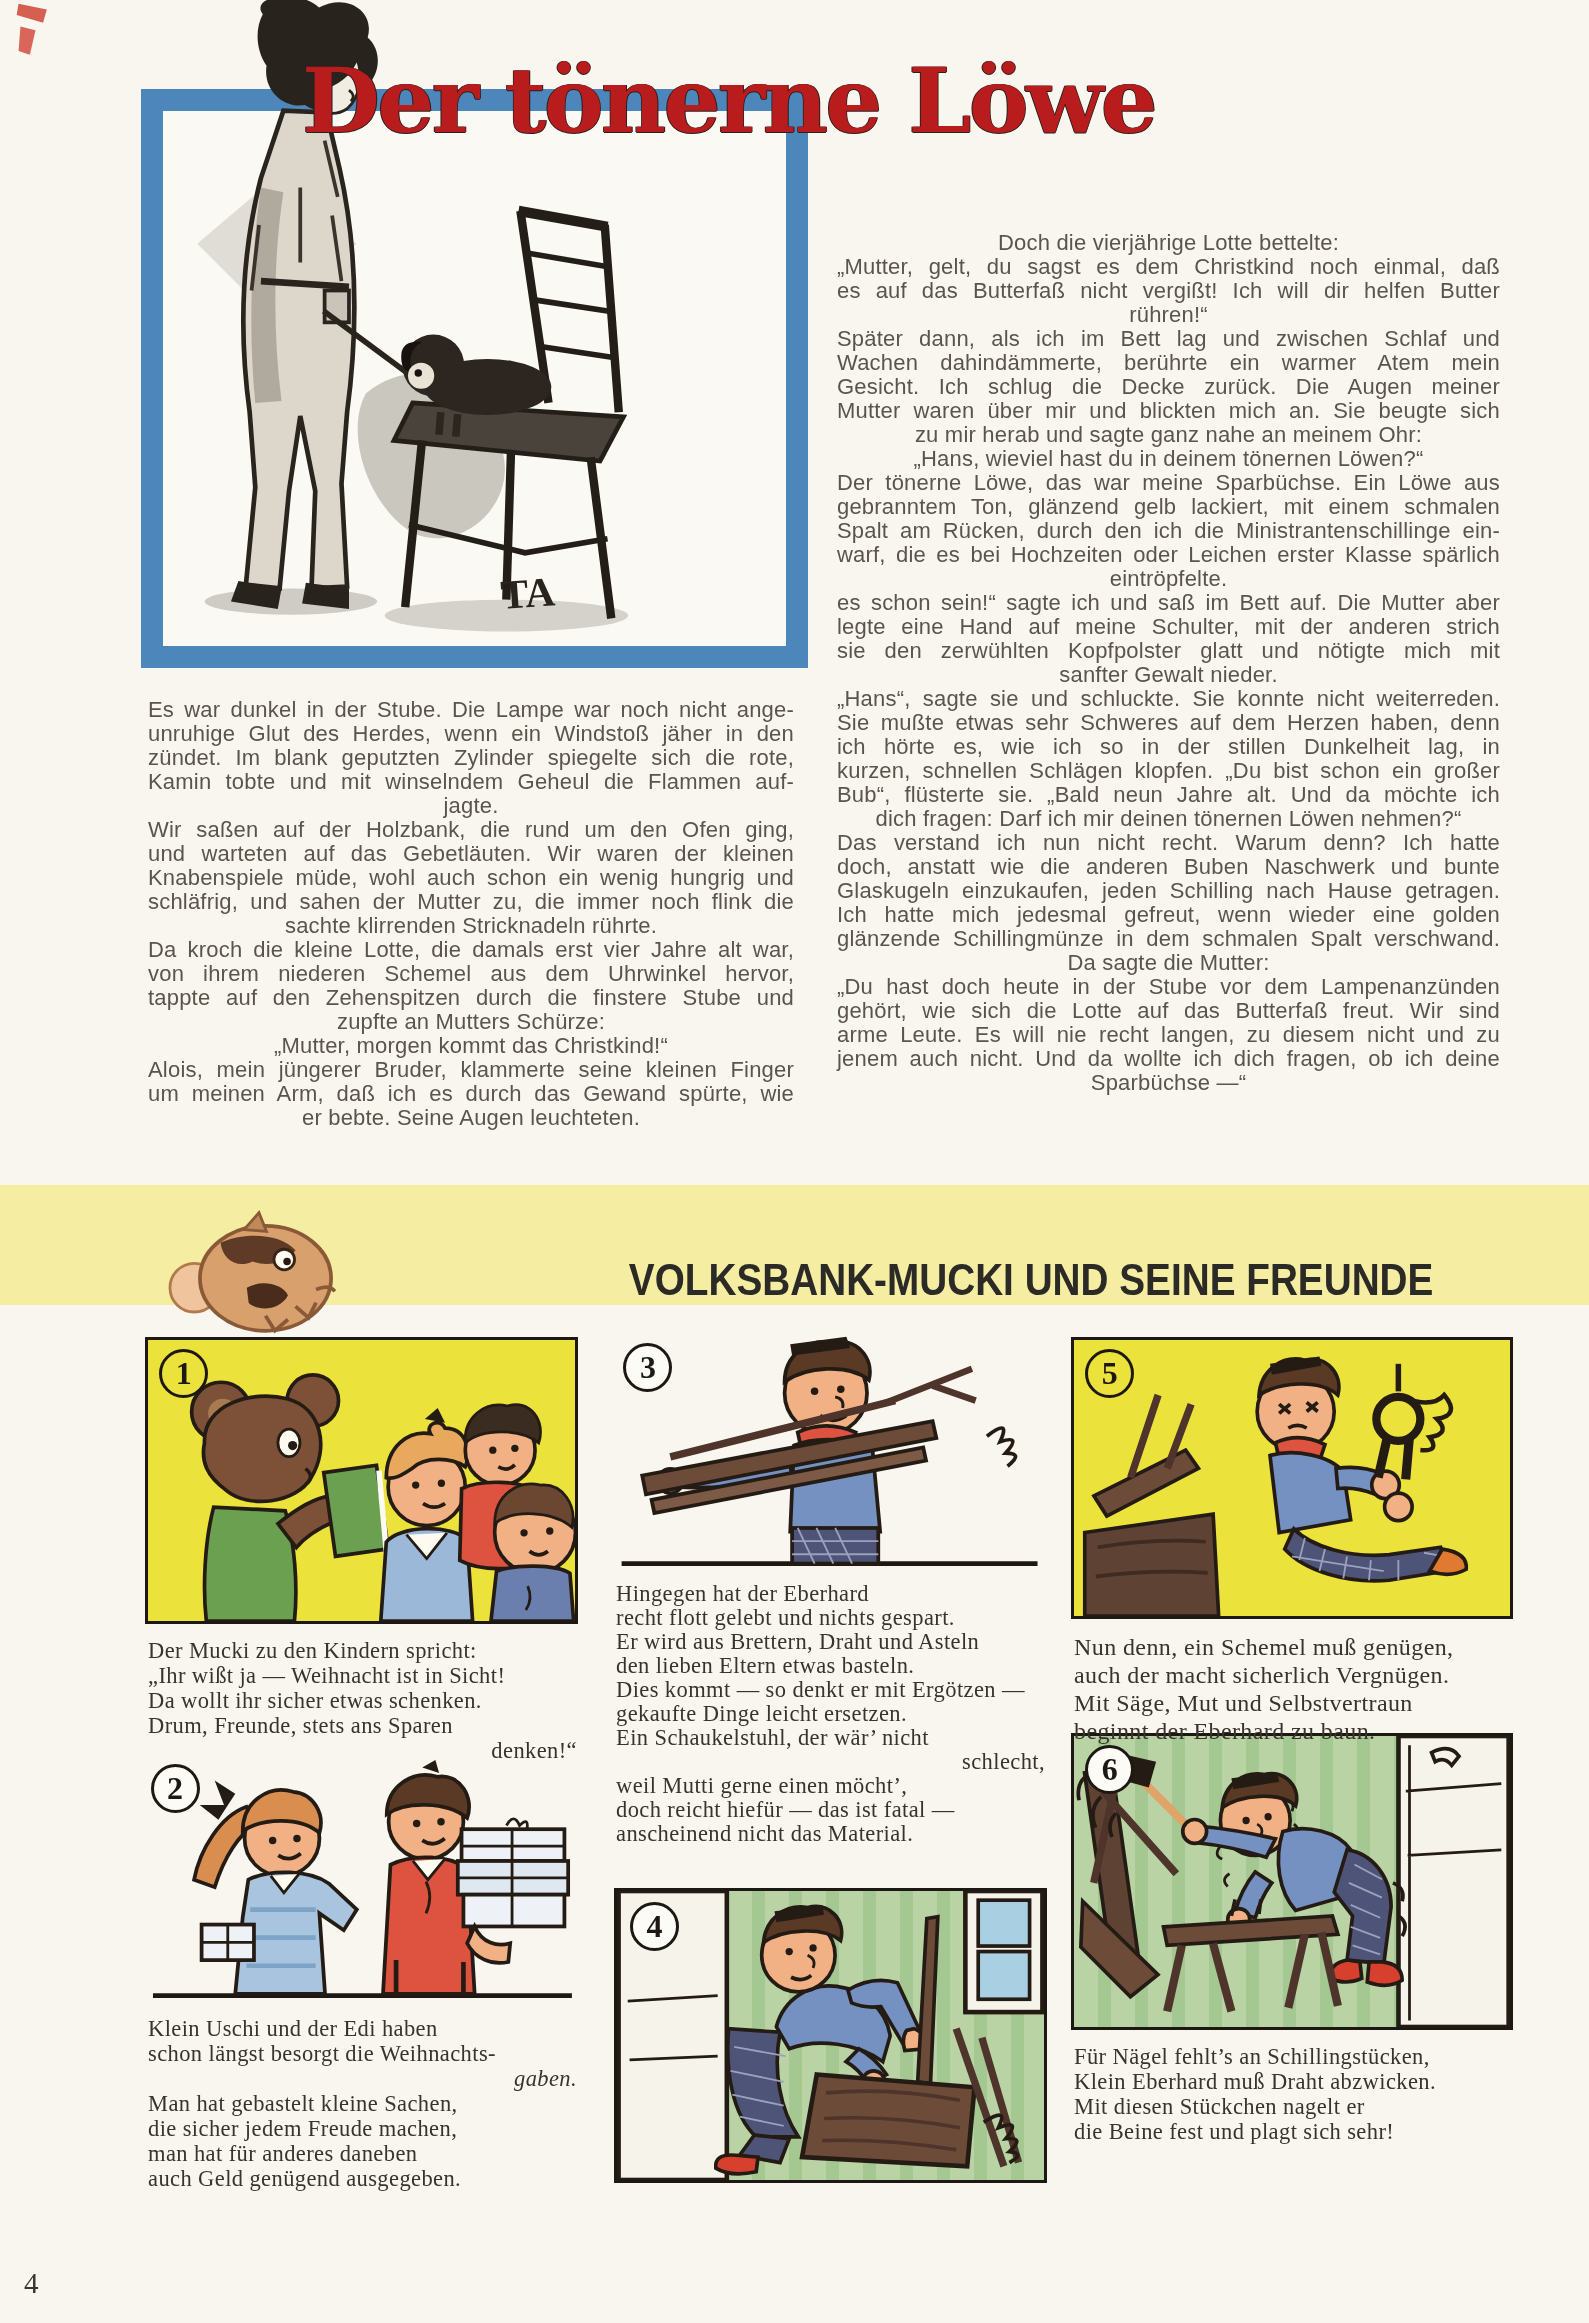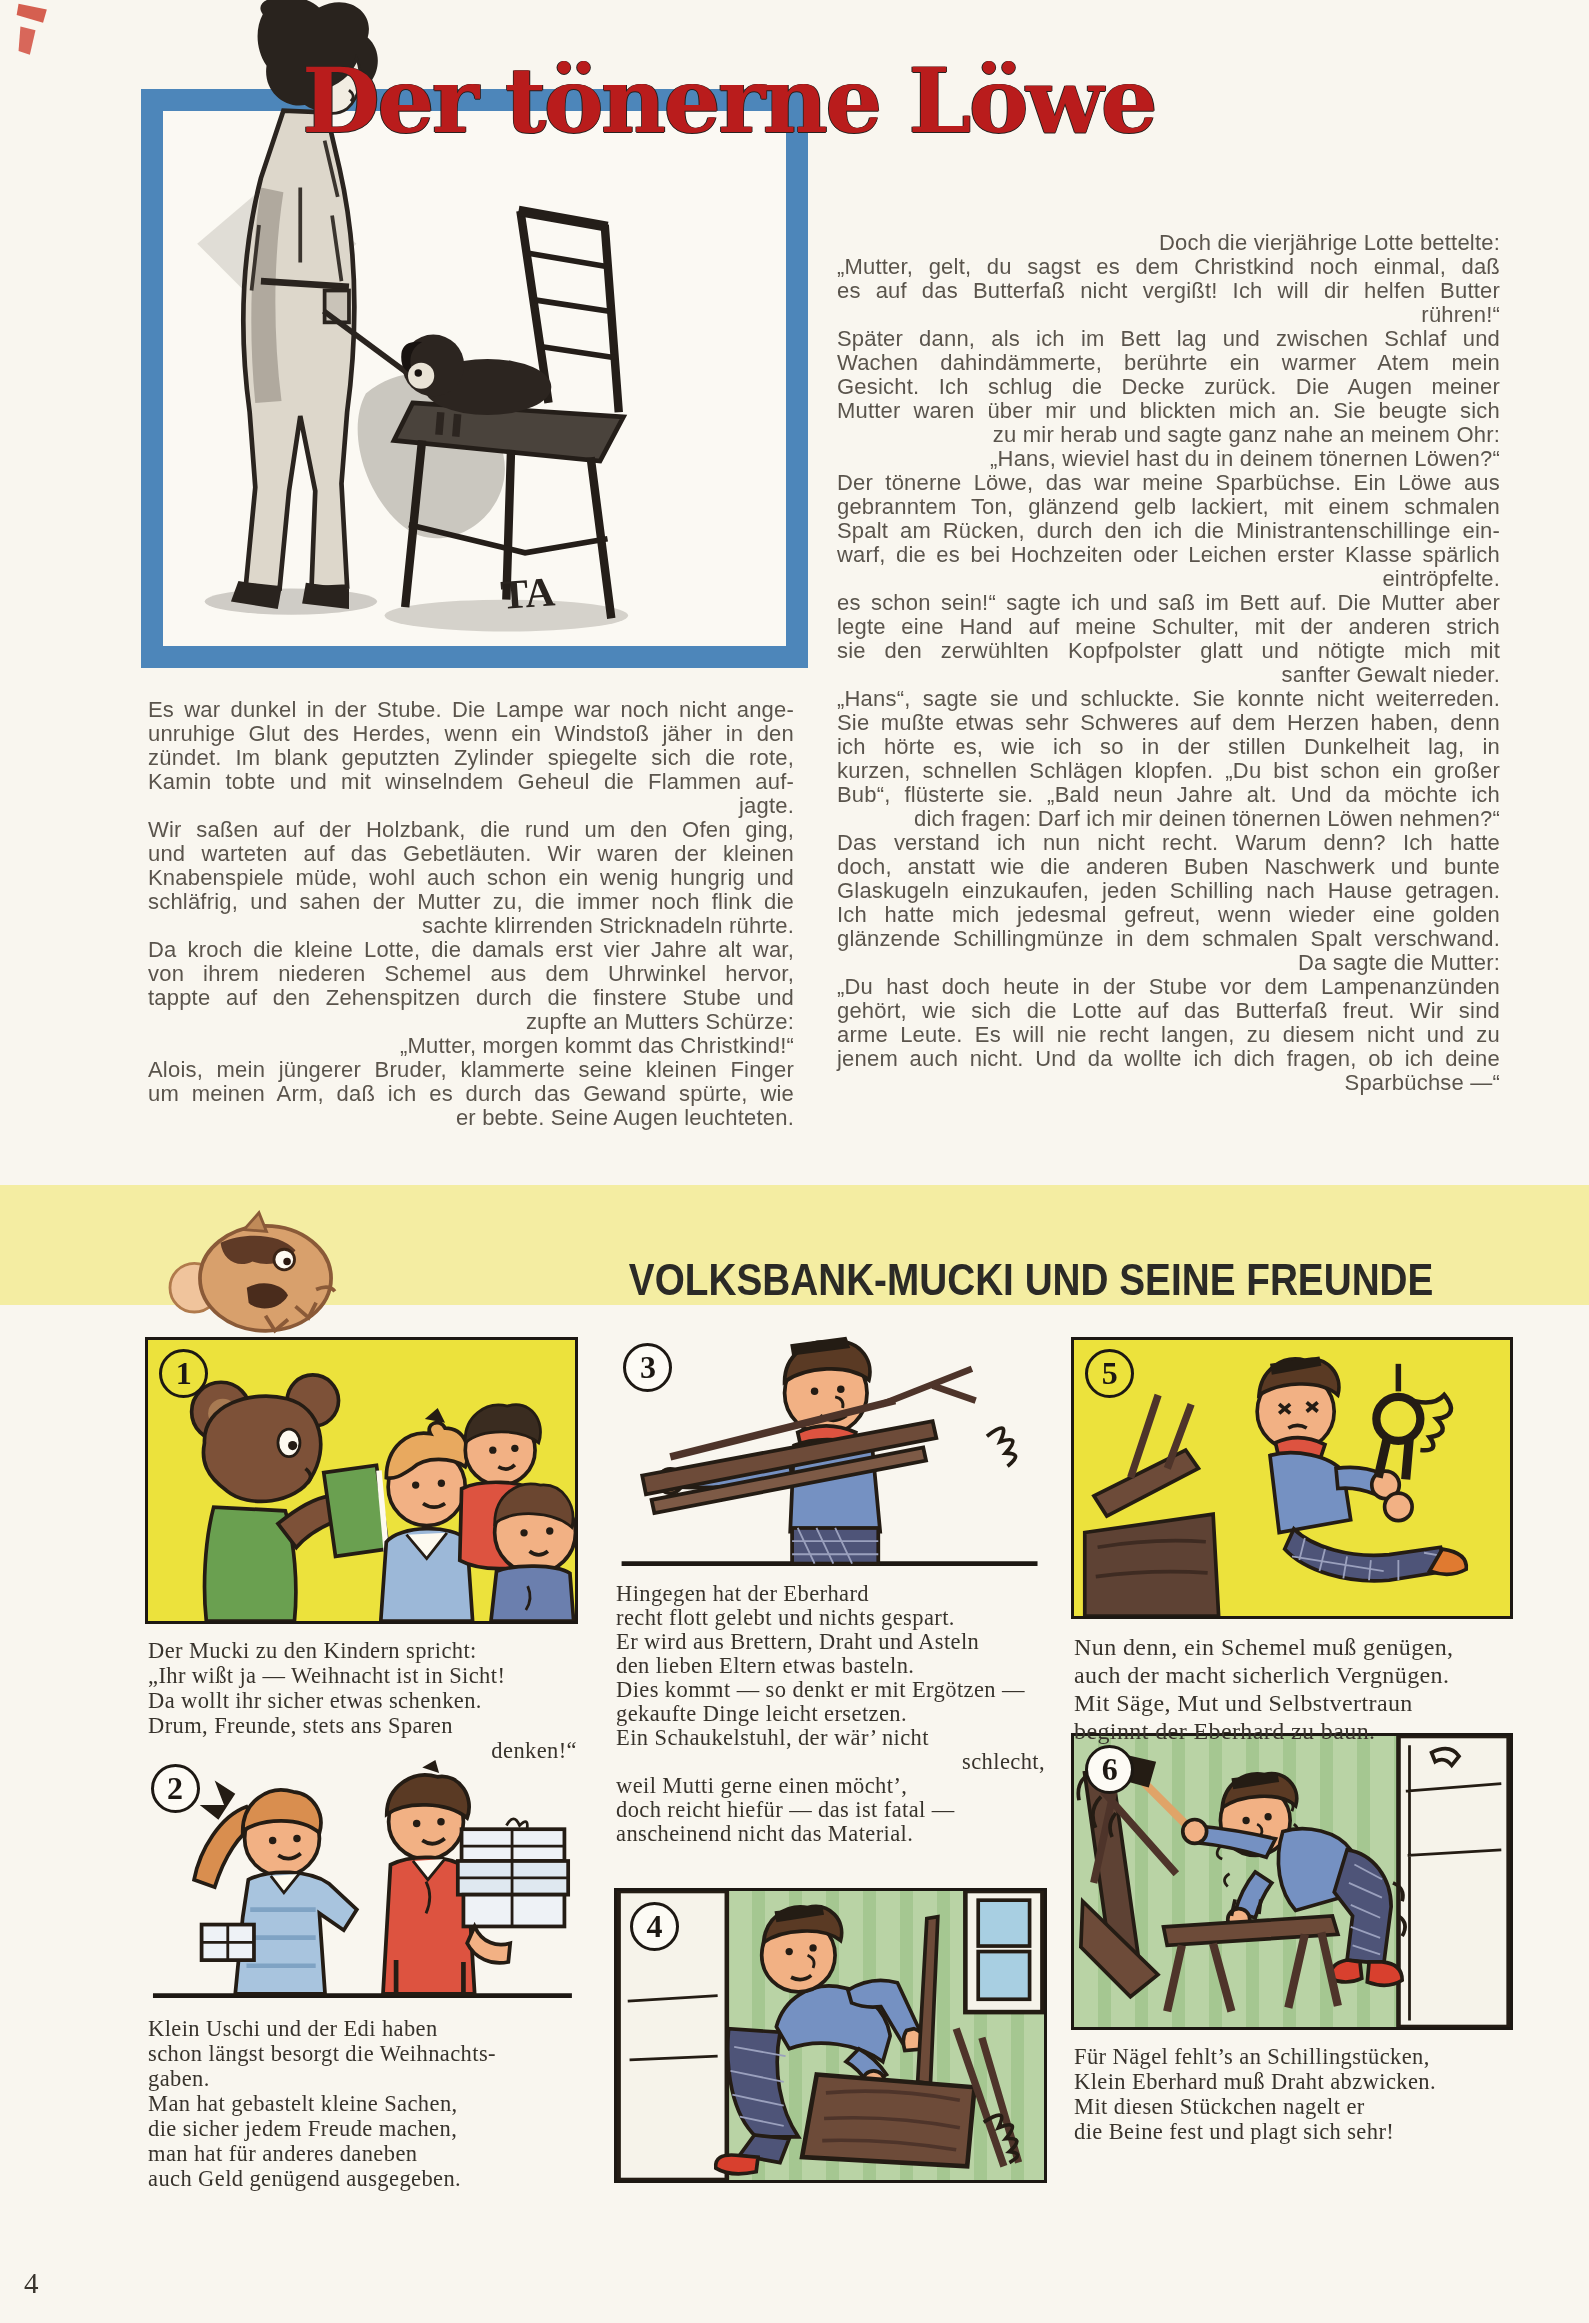--- a/index.html
+++ b/index.html
@@ -19,21 +19,21 @@
     font-family:"DejaVu Serif","Liberation Serif",serif;
     font-weight:900;font-size:90px;letter-spacing:-2.8px;color:#b91c1c;
     white-space:nowrap;
     text-shadow:0.9px 0 0 #272220,-0.9px 0 0 #272220,0 0.9px 0 #272220;
   }
   .col{position:absolute;z-index:2;}
   .col-left{left:148px;top:698px;width:646px;}
   .col-right{left:837px;top:231px;width:663px;}
   .story-line{
     font-size:22px;line-height:24px;color:#5a544c;
-    letter-spacing:0.2px;white-space:nowrap;text-align:right;
+    letter-spacing:0.2px;white-space:nowrap;text-align:center;
   }
   .story-line.just{text-align:justify;text-align-last:justify;}
   
   .banner{position:absolute;left:0;top:1185px;width:1589px;height:120px;background:#f4eda2;}
   .banner-title{
     position:absolute;left:525px;top:1185px;width:1012px;height:120px;
     display:flex;align-items:flex-end;justify-content:center;
     font-size:44px;font-weight:bold;color:#2b2a26;letter-spacing:0;
   }
   .banner-title span{display:inline-block;transform:scaleX(.88);white-space:nowrap;}
@@ -276,21 +276,21 @@
         <path d="M352 178 C360 196 376 200 390 196 L388 216 C370 220 352 212 344 196 Z" fill="#f2b184" stroke="#241c14" stroke-width="4"></path>
       </g>
       <path d="M268 250 l0 -36 M340 250 l0 -34" stroke="#241c14" stroke-width="5"></path>
     </g>
   </svg>
   <div class="badge solid" style="left:5.6px;top:3.7px;">2</div>
 </div>
 <div class="caption" style="left:148px;top:2016px;width:429px;">
     <div class="caption-line">Klein Uschi und der Edi haben</div>
     <div class="caption-line">schon längst besorgt die Weihnachts-</div>
-    <div class="caption-line" style="">gaben.</div>
+    <div class="caption-line" style="text-align: right; font-style: italic;">gaben.</div>
     <div class="caption-line">Man hat gebastelt kleine Sachen,</div>
     <div class="caption-line">die sicher jedem Freude machen,</div>
     <div class="caption-line">man hat für anderes daneben</div>
     <div class="caption-line">auch Geld genügend ausgegeben.</div>
   </div>
 
 <div class="openpanel" style="left:614px;top:1335px;width:433px;height:237px;">
   <svg viewBox="0 0 462 253">
     <path d="M8 244 L452 244" stroke="#1d1813" stroke-width="5"></path>
     <g>

